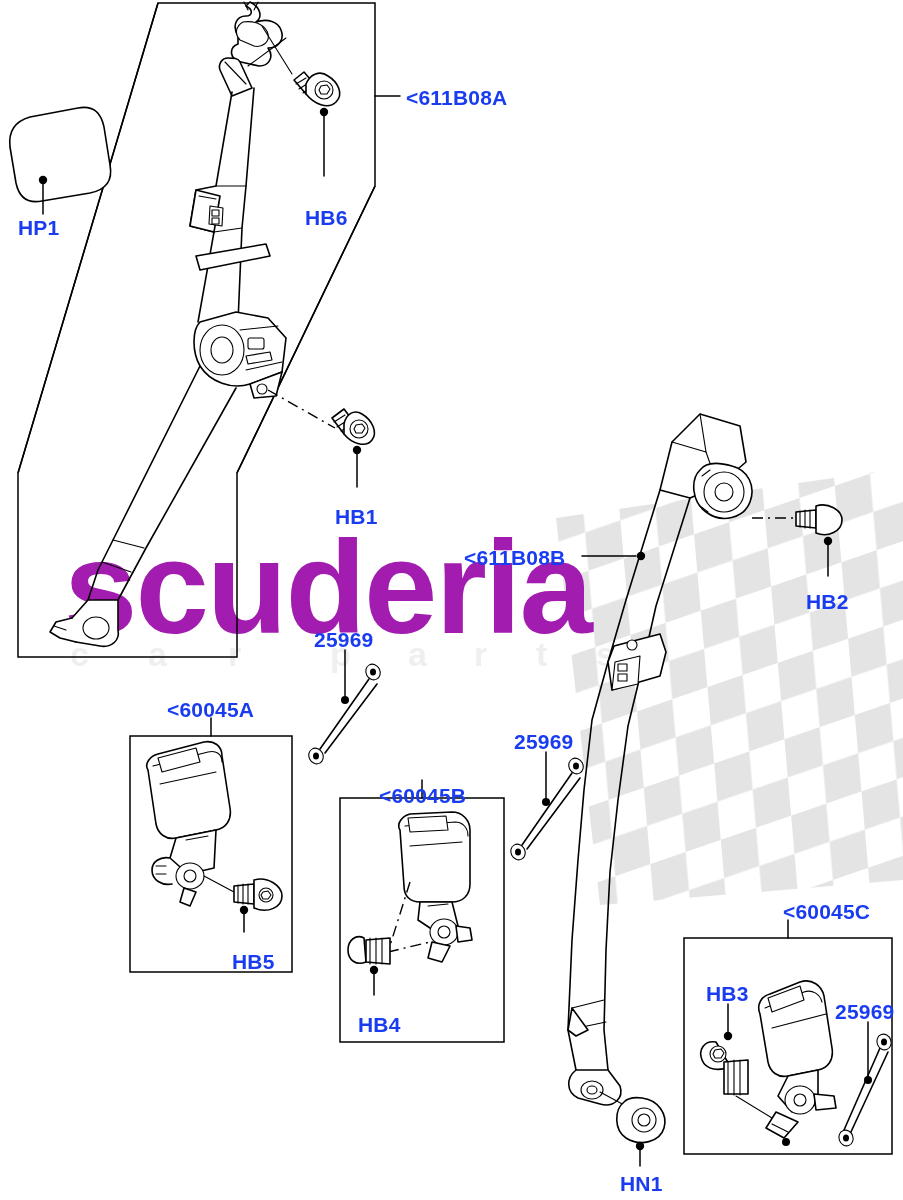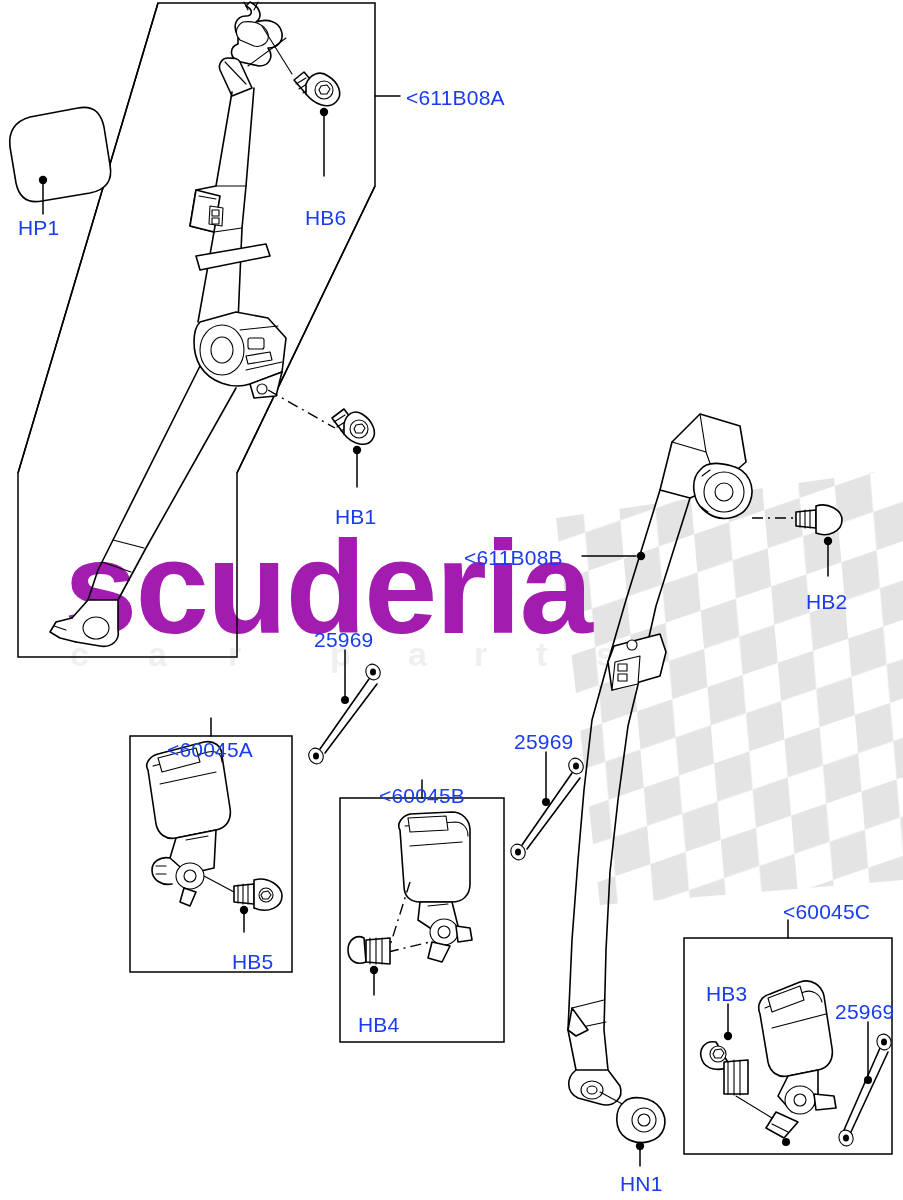--- a/index.html
+++ b/index.html
@@ -22,21 +22,21 @@
     left: 0;
     top: 0;
     width: 903px;
     height: 1200px;
   }
   .callout-label {
     position: absolute;
     color: #1a3cf0;
     font-family: "Liberation Sans", sans-serif;
     font-size: 21px;
-    font-weight: 400;
+    font-weight: 700;
     letter-spacing: 0.2px;
     white-space: nowrap;
     user-select: none;
   }
   .wm-word {
     position: absolute;
     font-family: "Liberation Sans", sans-serif;
     font-weight: 700;
     color: #a21caf;
     white-space: nowrap;
@@ -354,21 +354,21 @@
 
   </svg>
 
   <div class="callout-label" style="left:18px;  top:216px;">HP1</div>
   <div class="callout-label" style="left:406px; top:86px;">&lt;611B08A</div>
   <div class="callout-label" style="left:305px; top:206px;">HB6</div>
   <div class="callout-label" style="left:335px; top:505px;">HB1</div>
   <div class="callout-label" style="left:464px; top:546px;">&lt;611B08B</div>
   <div class="callout-label" style="left:806px; top:590px;">HB2</div>
   <div class="callout-label" style="left:314px; top:628px;">25969</div>
-  <div class="callout-label" style="left:167px; top:738px;">&lt;60045A</div>
+  <div class="callout-label" style="left:167px; top:698px;">&lt;60045A</div>
   <div class="callout-label" style="left:514px; top:730px;">25969</div>
   <div class="callout-label" style="left:379px; top:784px;">&lt;60045B</div>
   <div class="callout-label" style="left:232px; top:950px;">HB5</div>
   <div class="callout-label" style="left:783px; top:900px;">&lt;60045C</div>
   <div class="callout-label" style="left:358px; top:1013px;">HB4</div>
   <div class="callout-label" style="left:706px; top:982px;text-align:center;">HB3</div>
   <div class="callout-label" style="left:835px; top:1000px;">25969</div>
   <div class="callout-label" style="left:620px; top:1172px;text-align:center;">HN1</div>
 
 </div>

